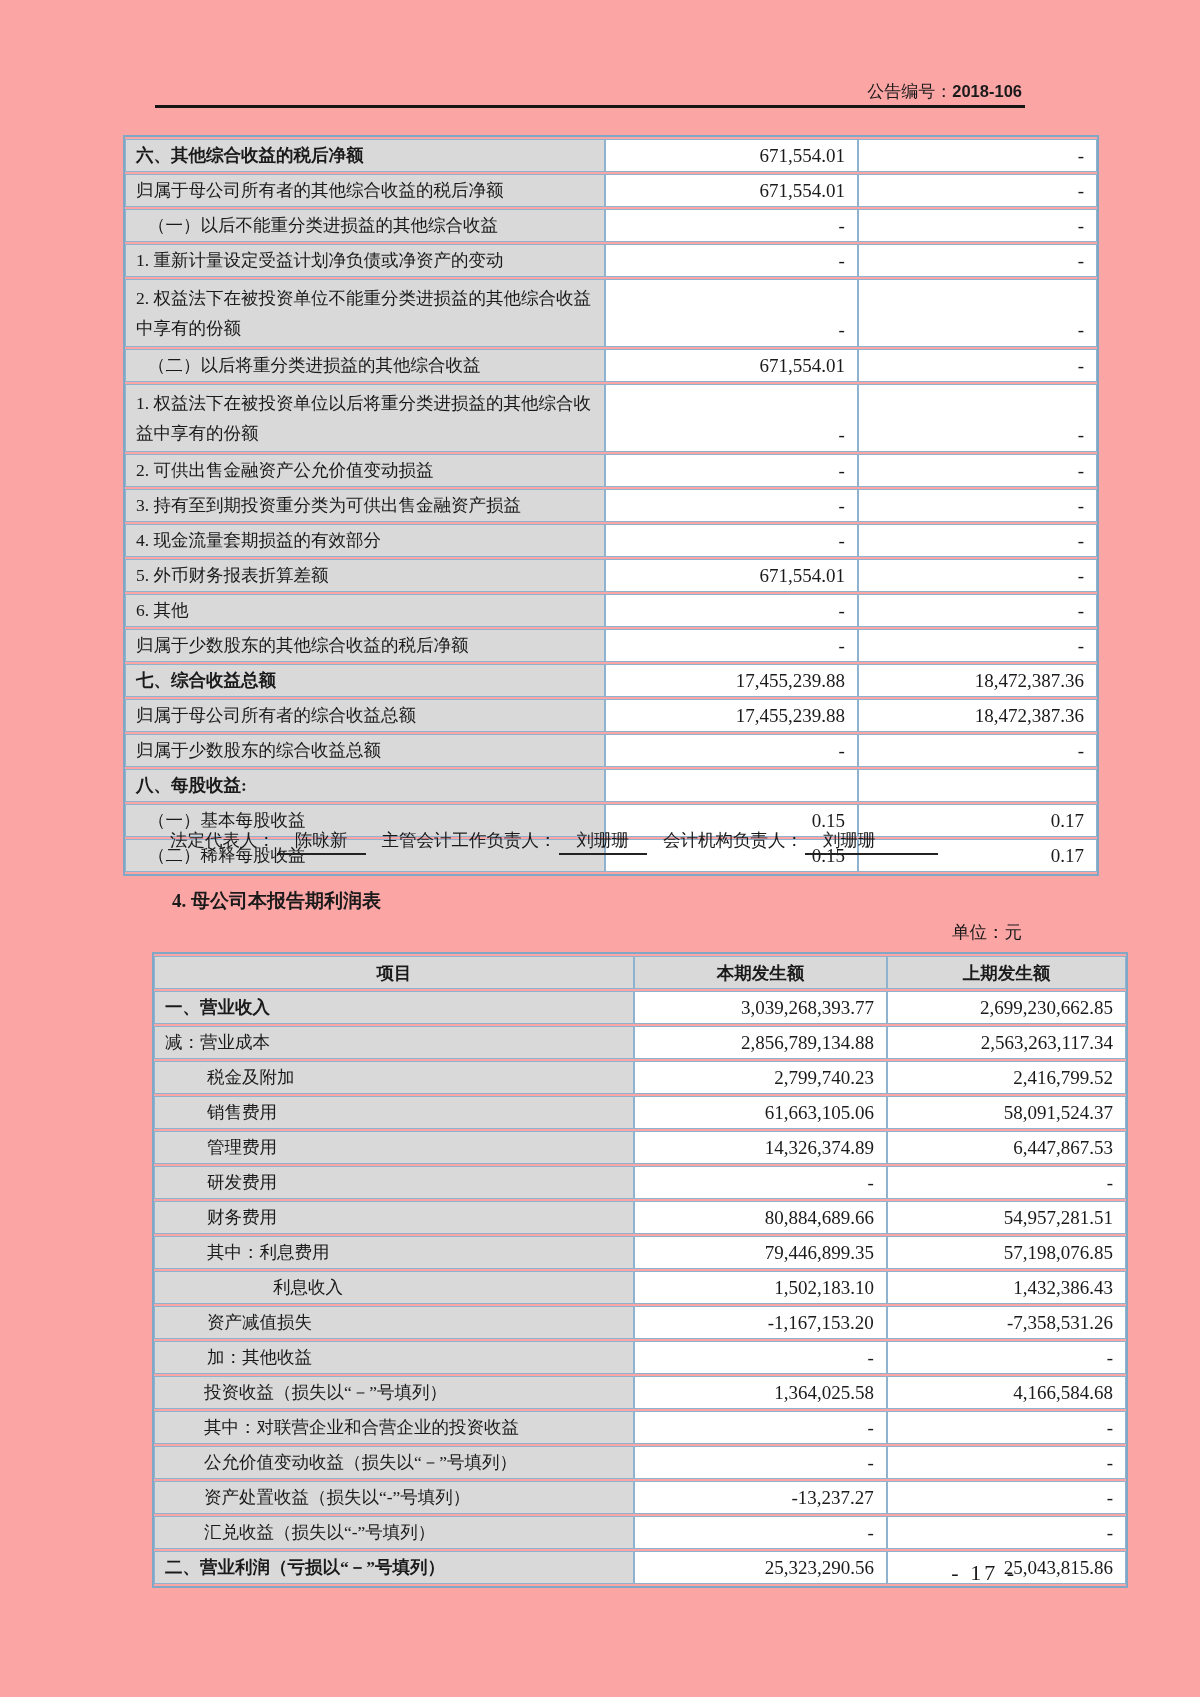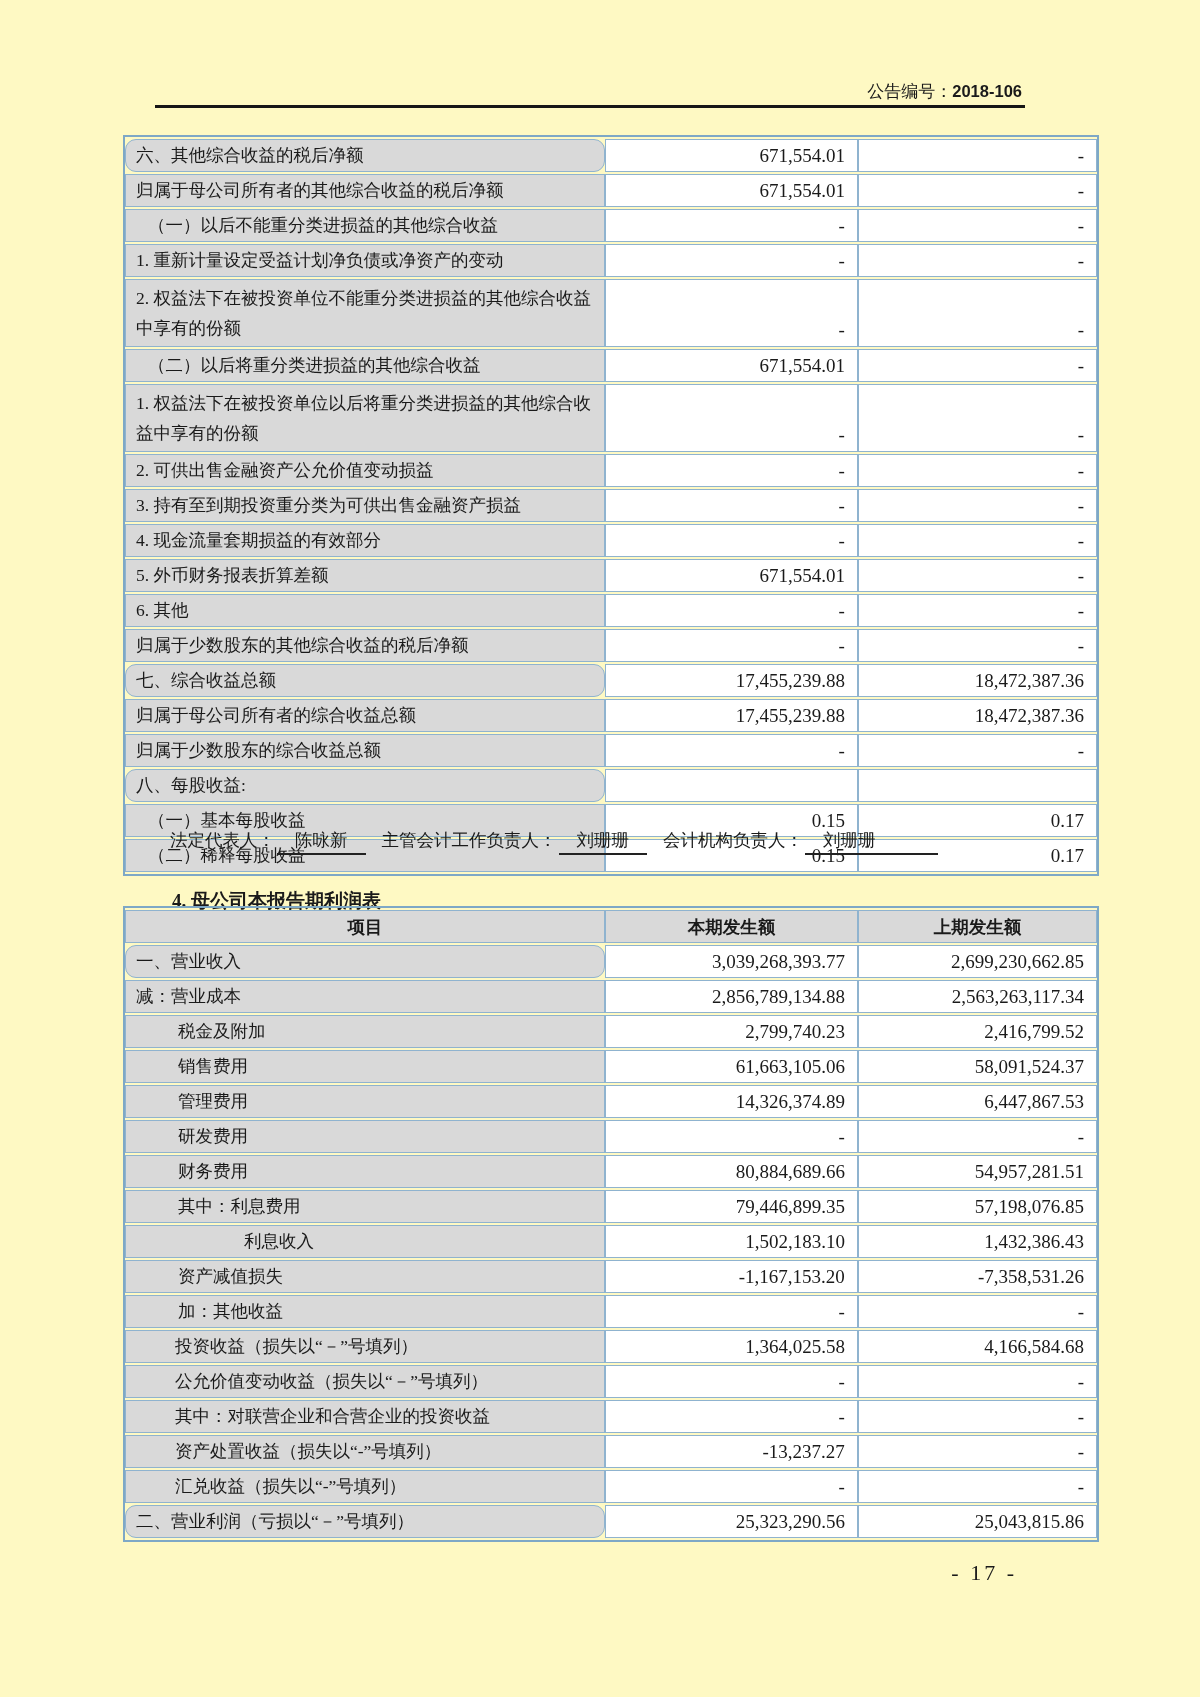--- a/index.html
+++ b/index.html
@@ -1,47 +1,47 @@
 <!DOCTYPE html>
 <html><head>
 <meta charset="utf-8">
 <style>
   html,body{margin:0;padding:0;}
   body{background:#e8e8e8;}
   .page{
     position:relative;
     width:1200px;height:1697px;
     margin:0 auto;
-    background:#fef9c3;
+    background:#fca5a5;
     font-family:"Liberation Serif","DejaVu Serif",serif;
     color:#1a1a1a;
     overflow:hidden;
   }
   
   .ann{position:absolute;top:80px;right:178px;font-size:17px;white-space:nowrap;}
   .ann .num{font-family:"Liberation Sans","DejaVu Sans",sans-serif;font-weight:700;font-size:16.5px;}
   .rule{position:absolute;top:105px;left:155px;width:870px;height:3px;background:#161616;}
 
   
   .fin-table{
     position:absolute;left:123px;width:972px;
     border:2px solid #7ea8c6;
   }
   #t1wrap{top:135px;}
-  #t2wrap{top:906px;}
+  #t2wrap{top:952px;margin-left:29px;}
   table{width:100%;border-collapse:separate;border-spacing:0 2px;table-layout:fixed;}
   col.c1{width:49.4%;}
   col.c2{width:26.0%;}
   col.c3{width:24.6%;}
   th,td{border:1px solid #8fb3cf;overflow:hidden;}
   th{background:#d9d9d9;height:29px;font-size:17.5px;font-weight:700;text-align:center;}
   td{height:29px;vertical-align:middle;}
   td.lbl{background:#d9d9d9;text-align:left;padding:1px 4px 1px 10px;font-size:17.5px;line-height:1.45;}
   td.val{background:#ffffff;text-align:right;padding:1px 12px 1px 4px;font-size:19px;}
-  tr.bold td.lbl{font-weight:400;border-radius:11px;}
+  tr.bold td.lbl{font-weight:700;}
   tr.tall td{height:60px;}
   tr.tall td.lbl{line-height:30px;}
   tr.tall td.val{vertical-align:bottom;padding-bottom:5px;}
   #t1wrap td.lbl.i1{padding-left:22px;}
   #t2wrap td.lbl.i1{padding-left:52px;}
   #t2wrap td.lbl.i2{padding-left:49px;}
   #t2wrap td.lbl.i3{padding-left:118px;}
 
   
   .signature{position:absolute;top:828px;left:170px;font-size:17.5px;white-space:nowrap;font-family:Liberation Serif, serif;}
@@ -247,26 +247,26 @@
             <td class="lbl i1">加：其他收益</td>
             <td class="val">-</td>
             <td class="val">-</td>
           </tr>
           <tr>
             <td class="lbl i2">投资收益（损失以“－”号填列）</td>
             <td class="val">1,364,025.58</td>
             <td class="val">4,166,584.68</td>
           </tr>
           <tr>
+            <td class="lbl i2">其中：对联营企业和合营企业的投资收益</td>
+            <td class="val">-</td>
+            <td class="val">-</td>
+          </tr>
+          <tr>
             <td class="lbl i2">公允价值变动收益（损失以“－”号填列）</td>
-            <td class="val">-</td>
-            <td class="val">-</td>
-          </tr>
-          <tr>
-            <td class="lbl i2">其中：对联营企业和合营企业的投资收益</td>
             <td class="val">-</td>
             <td class="val">-</td>
           </tr>
           <tr>
             <td class="lbl i2">资产处置收益（损失以“-”号填列）</td>
             <td class="val">-13,237.27</td>
             <td class="val">-</td>
           </tr>
           <tr>
             <td class="lbl i2">汇兑收益（损失以“-”号填列）</td>

